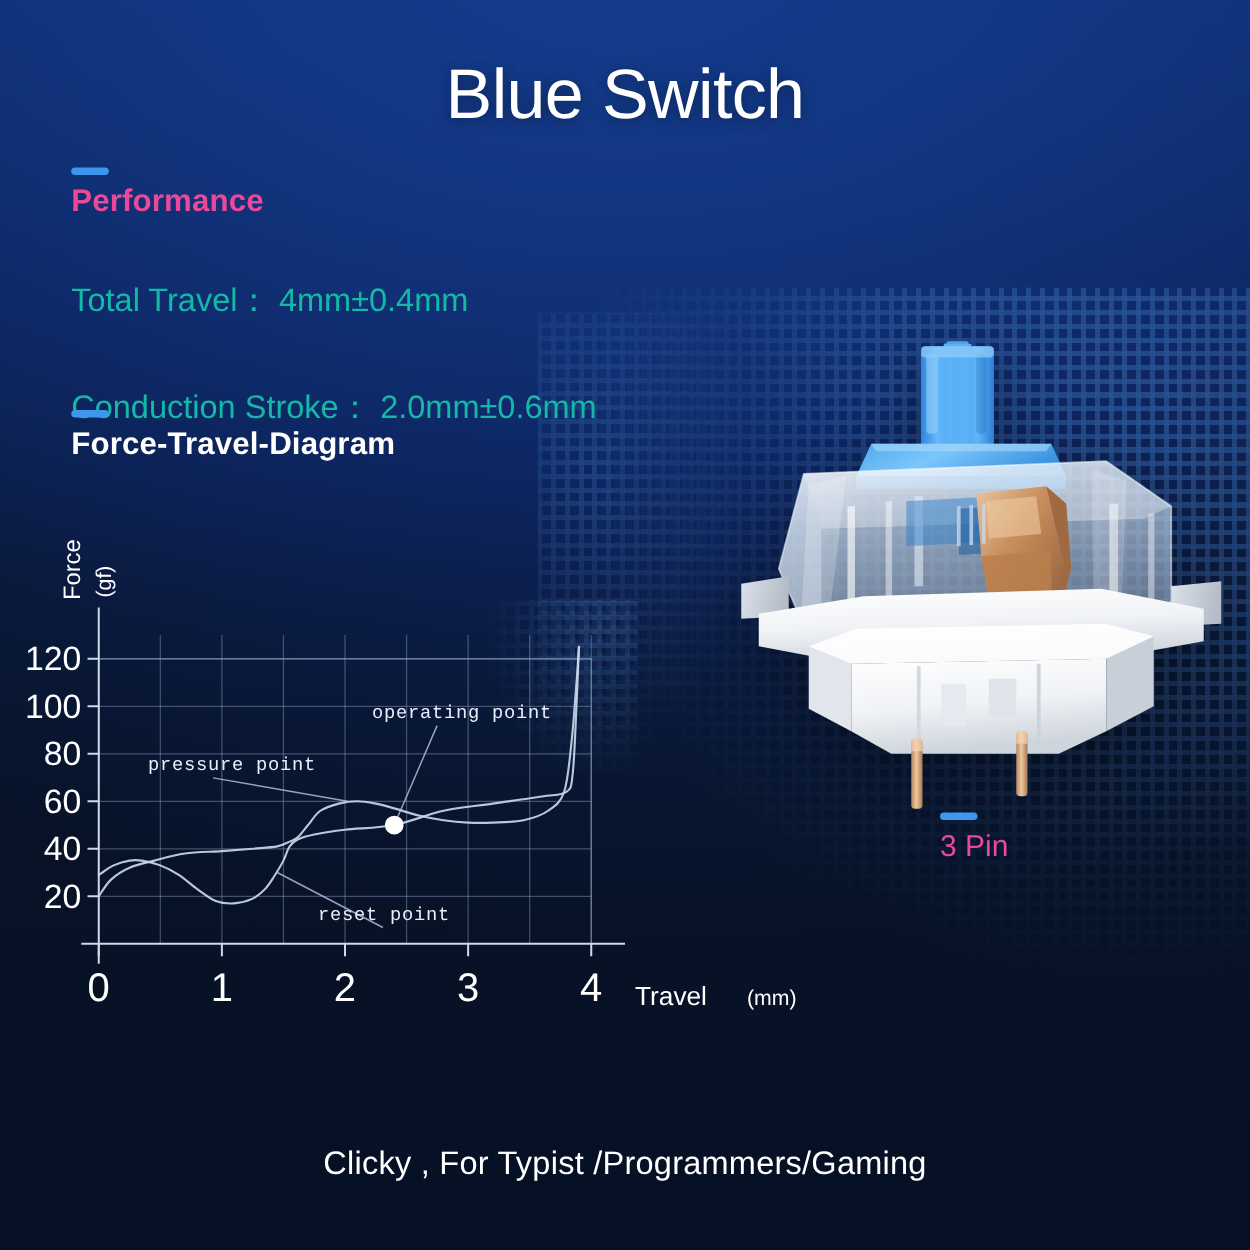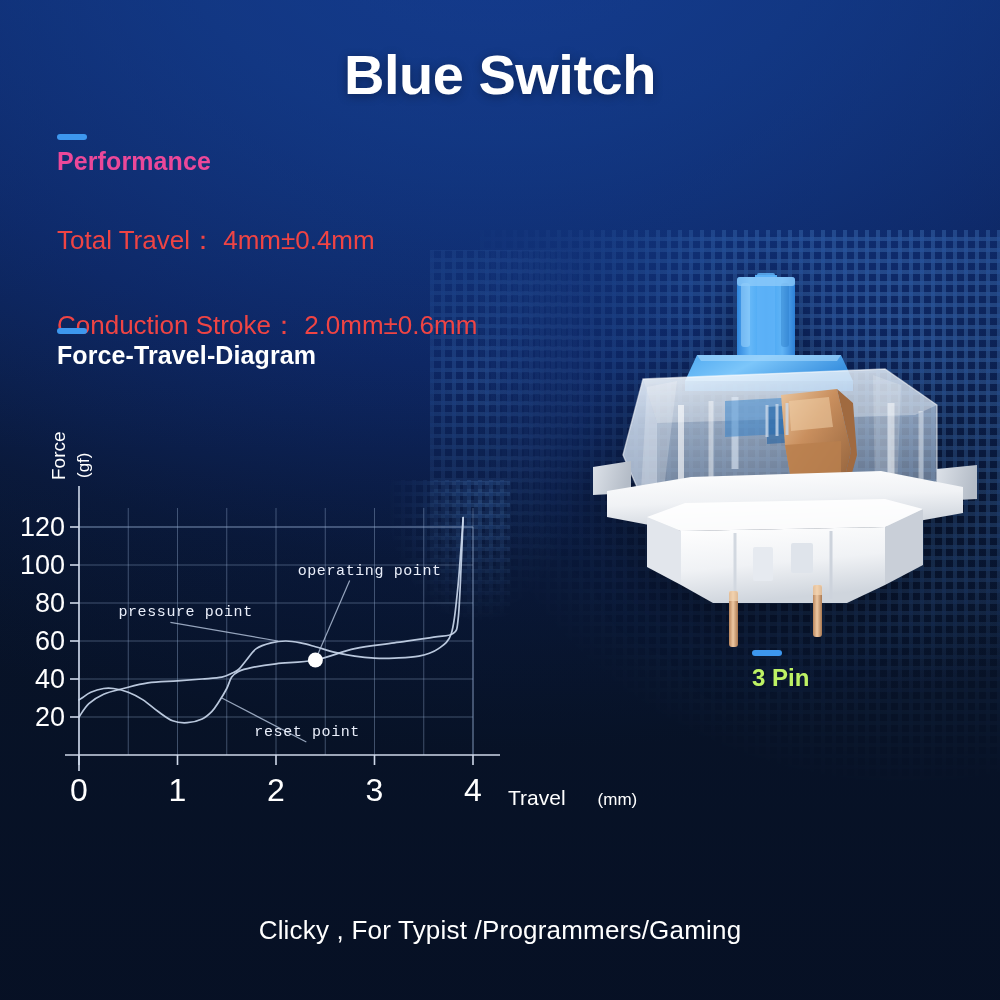--- a/index.html
+++ b/index.html
@@ -51,39 +51,39 @@
             mask-image:radial-gradient(90% 80% at 75% 15%, #000 0%, rgba(0,0,0,.4) 50%, transparent 85%);
     opacity:.35;
   }
 
   
   #title{
     position:absolute; top:42px; left:0; width:1000px;
     text-align:center;
     color:#ffffff;
     font-size:56px;
-    font-weight:bold;
+    font-weight:normal;
     letter-spacing:-.5px;
     text-shadow:0 2px 10px rgba(0,0,0,.35);
   }
 
   
   .accent-bar{
     width:30px; height:6px; border-radius:3px;
     background:#3d97ee;
   }
 
   
   #performance{ position:absolute; left:57px; top:134px; width:480px; }
   #performance .heading{
     color:#ec4899; font-size:25px; font-weight:bold; margin-top:7px; letter-spacing:.1px;
   }
   .spec-list{ margin-top:6px; }
   .spec-row{
-    color:#ef4444;
+    color:#14b8a6;
     font-size:26px;
     line-height:41px;
     white-space:nowrap;
     font-weight:normal;
     margin-top:44px;
   }
 
   
   #force-diagram{ position:absolute; left:57px; top:328px; width:470px; }
   #force-diagram .heading{
@@ -105,21 +105,21 @@
   #y-axis-unit{ left:74px; top:478px; transform:rotate(-90deg); font-size:17px; }
   #x-axis-title{
     position:absolute; left:508px; top:786px;
     color:#ffffff; font-size:21px; white-space:nowrap;
   }
   #x-axis-title .unit{ font-size:17px;margin-left:32px; }
 
   
   #pin-label{ position:absolute; left:752px; top:650px; }
   #pin-label .heading{
-    color:#bef264; font-size:24px; font-weight:bold; margin-top:8px;
+    color:#ec4899; font-size:24px; font-weight:normal; margin-top:8px;
   }
 
   
   #footer-caption{
     position:absolute; left:0; bottom:54px; width:1000px;
     text-align:center; color:#ffffff;
     font-size:26px; font-weight:normal; letter-spacing:.2px;
   }
 
   

